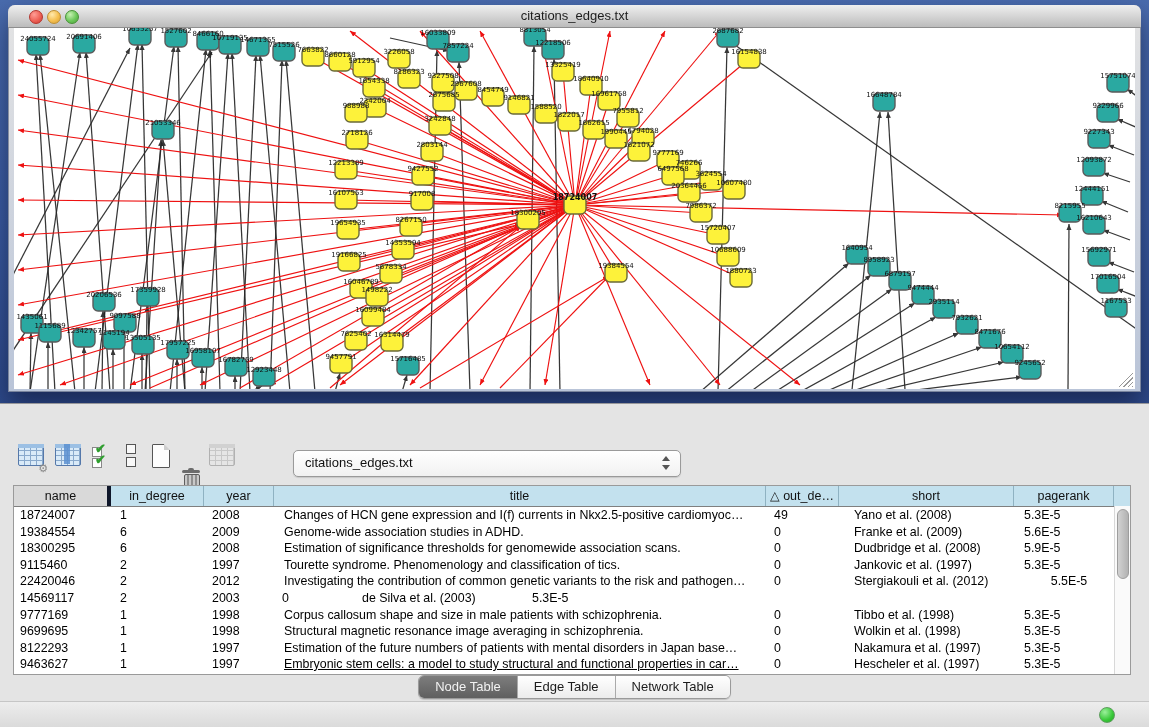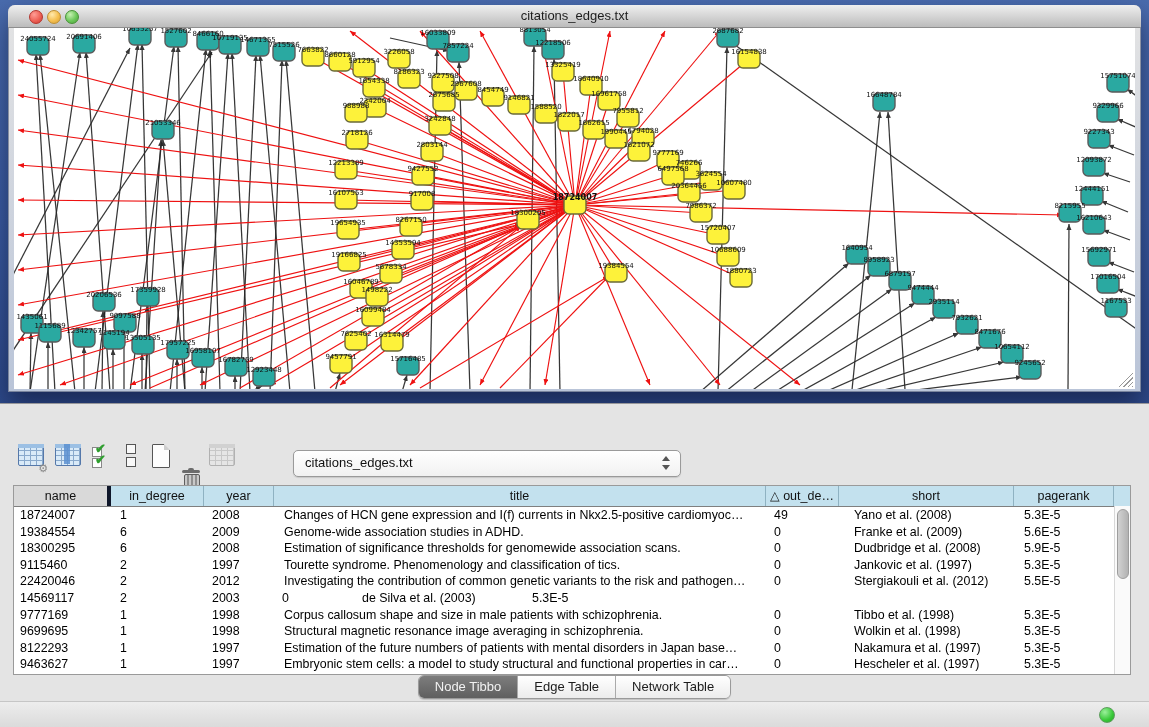--- a/index.html
+++ b/index.html
@@ -781,21 +781,21 @@
           <div class="td td-short" style="width: 175px;">Jankovic et al. (1997)</div>
           <div class="td td-pagerank" style="width: 100px;">5.3E-5</div>
         </div>
         <div class="tr">
           <div class="td td-name" style="width: 97px;">22420046</div>
           <div class="td td-in_degree" style="width: 93px;">2</div>
           <div class="td td-year" style="width: 70px;">2012</div>
           <div class="td td-title" style="width: 492px;">Investigating the contribution of common genetic variants to the risk and pathogen…</div>
           <div class="td td-out_degree" style="width: 73px;">0</div>
           <div class="td td-short" style="width: 175px;">Stergiakouli et al. (2012)</div>
-          <div class="td td-pagerank" style="width: 100px;">5.5E-5</div>
+          <div class="td td-pagerank" style="width: 100px; text-align: center;">5.5E-5</div>
         </div>
         <div class="tr">
           <div class="td td-name" style="width: 97px;">14569117</div>
           <div class="td td-in_degree" style="width: 93px;">2</div>
           <div class="td td-year" style="width: 70px;">2003</div>
           <div class="td td-out_degree" style="width: 73px;">0</div>
           <div class="td td-short" style="width: 175px;">de Silva et al. (2003)</div>
           <div class="td td-pagerank" style="width: 100px;">5.3E-5</div>
         </div>
         <div class="tr">
@@ -822,34 +822,34 @@
           <div class="td td-year" style="width: 70px;">1997</div>
           <div class="td td-title" style="width: 492px;">Estimation of the future numbers of patients with mental disorders in Japan base…</div>
           <div class="td td-out_degree" style="width: 73px;">0</div>
           <div class="td td-short" style="width: 175px;">Nakamura et al. (1997)</div>
           <div class="td td-pagerank" style="width: 100px;">5.3E-5</div>
         </div>
         <div class="tr">
           <div class="td td-name" style="width: 97px;">9463627</div>
           <div class="td td-in_degree" style="width: 93px;">1</div>
           <div class="td td-year" style="width: 70px;">1997</div>
-          <div class="td td-title" style="width: 492px;">Embryonic stem cells: a model to study structural and functional properties in car…</div>
+          <div class="td td-title" style="width: 492px; text-decoration: underline;">Embryonic stem cells: a model to study structural and functional properties in car…</div>
           <div class="td td-out_degree" style="width: 73px;">0</div>
           <div class="td td-short" style="width: 175px;">Hescheler et al. (1997)</div>
           <div class="td td-pagerank" style="width: 100px;">5.3E-5</div>
         </div>
       </div>
     <div class="vscroll">
       <div class="vthumb"></div>
     </div>
   </div>
 
   <div class="tabsrow">
     <span class="seg" id="tabseg">
-        <span class="tab tab-active">Node Tibbo</span>
+        <span class="tab tab-active">Node Table</span>
         <span class="tab">Edge Table</span>
         <span class="tab">Network Table</span>
       </span>
   </div>
 
   <div class="statusbar">
     <span class="memlabel">Memory: OK</span>
     <span class="memdot"></span>
   </div>
 </div>

